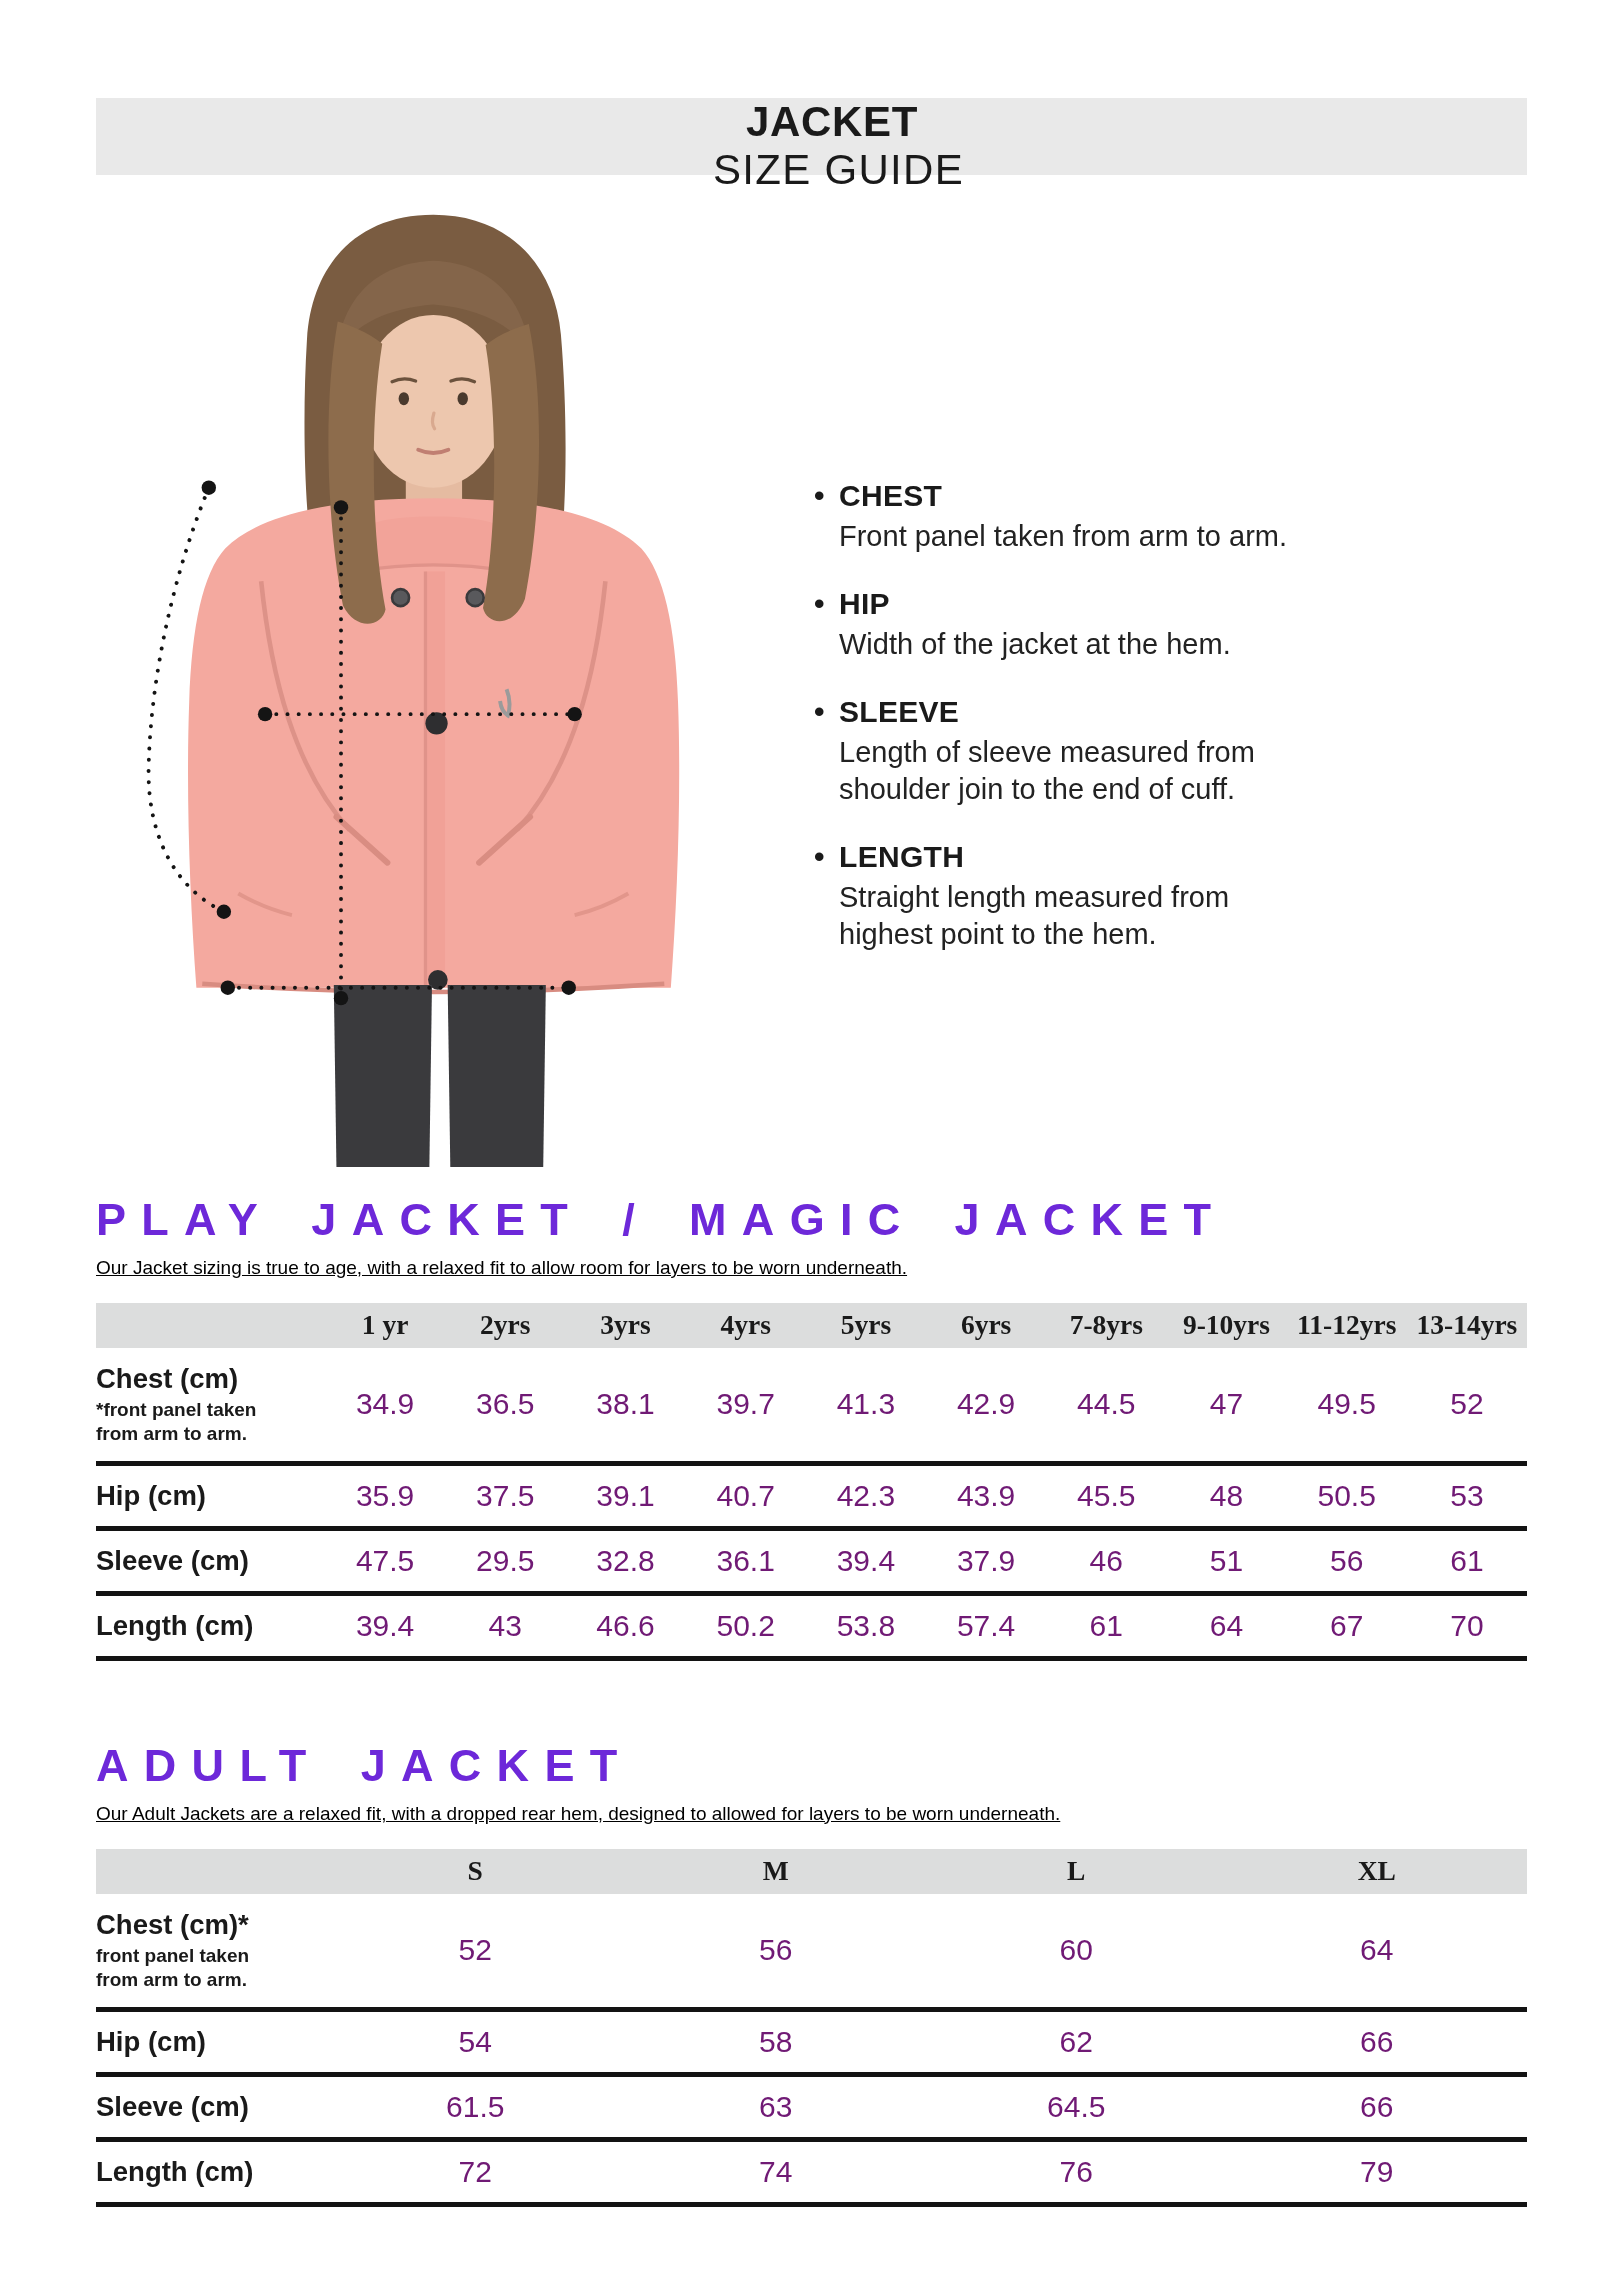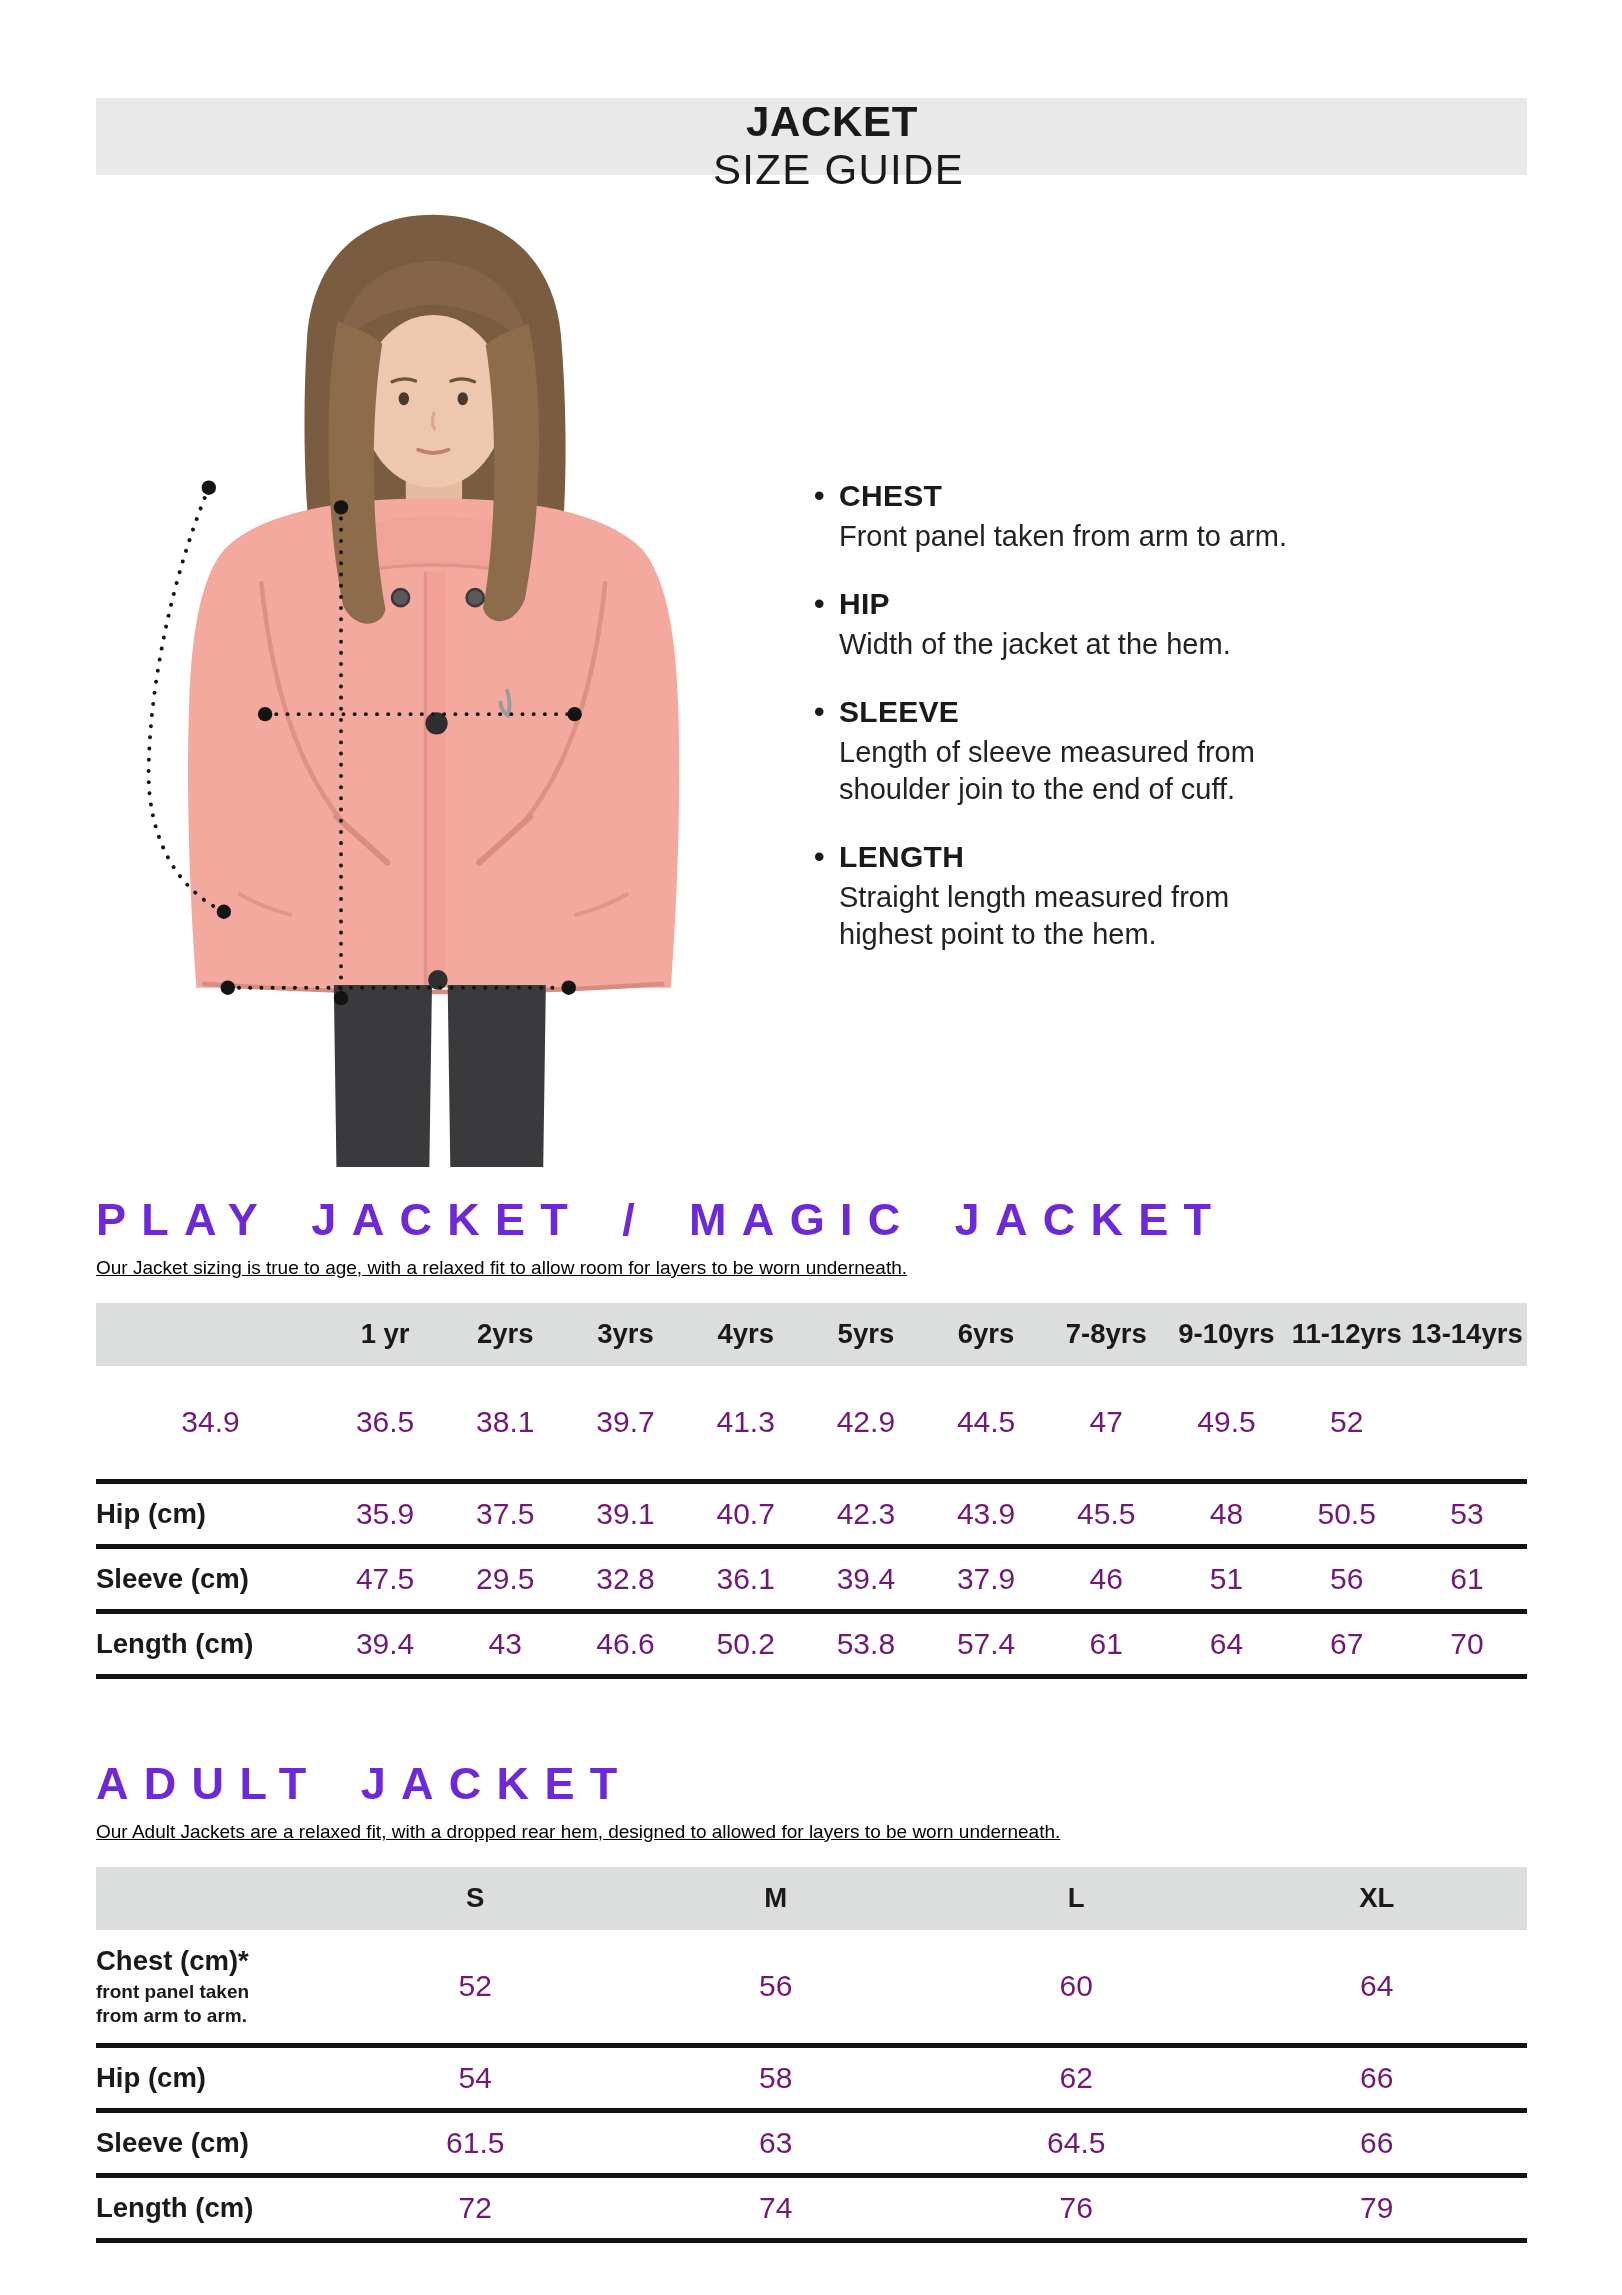--- a/index.html
+++ b/index.html
@@ -54,22 +54,22 @@
 
   
   .size-table{margin-top:17px;--cols:10;}
   .t-head,.t-row{
     display:grid;
     grid-template-columns:229px repeat(var(--cols),1fr);
     align-items:center;
   }
   .t-head{
     background:var(--table-band-bg,#dcdddd);
-    height:63px;
-    font-weight:700;font-size:27.5px;text-align:center;
+    height:45px;
+    font-weight:700;font-size:27.5px;text-align:center;font-family:Liberation Serif, serif;
   }
   .t-row{
     min-height:60px;
     border-bottom:5.9px solid var(--rule,#131313);
     font-size:30px;text-align:center;
   }
   .t-row.tall{min-height:113px;}
   .t-label{text-align:left;padding:6.5px 0;}
   .lab-main{font-weight:700;font-size:27.5px;line-height:33px;}
   .lab-note{font-weight:700;font-size:19px;line-height:24px;width:196px;margin-top:2.6px;}
@@ -215,20 +215,24 @@
             <div class="t-col">3yrs</div>
             <div class="t-col">4yrs</div>
             <div class="t-col">5yrs</div>
             <div class="t-col">6yrs</div>
             <div class="t-col">7-8yrs</div>
             <div class="t-col">9-10yrs</div>
             <div class="t-col">11-12yrs</div>
             <div class="t-col">13-14yrs</div>
           </div>
           <div class="t-row tall">
+            <div class="t-label">
+              <div class="lab-main">Chest (cm)</div>
+              <div class="lab-note">*front panel taken from arm to arm.</div>
+            </div>
             <div class="t-val">34.9</div>
             <div class="t-val">36.5</div>
             <div class="t-val">38.1</div>
             <div class="t-val">39.7</div>
             <div class="t-val">41.3</div>
             <div class="t-val">42.9</div>
             <div class="t-val">44.5</div>
             <div class="t-val">47</div>
             <div class="t-val">49.5</div>
             <div class="t-val">52</div>

